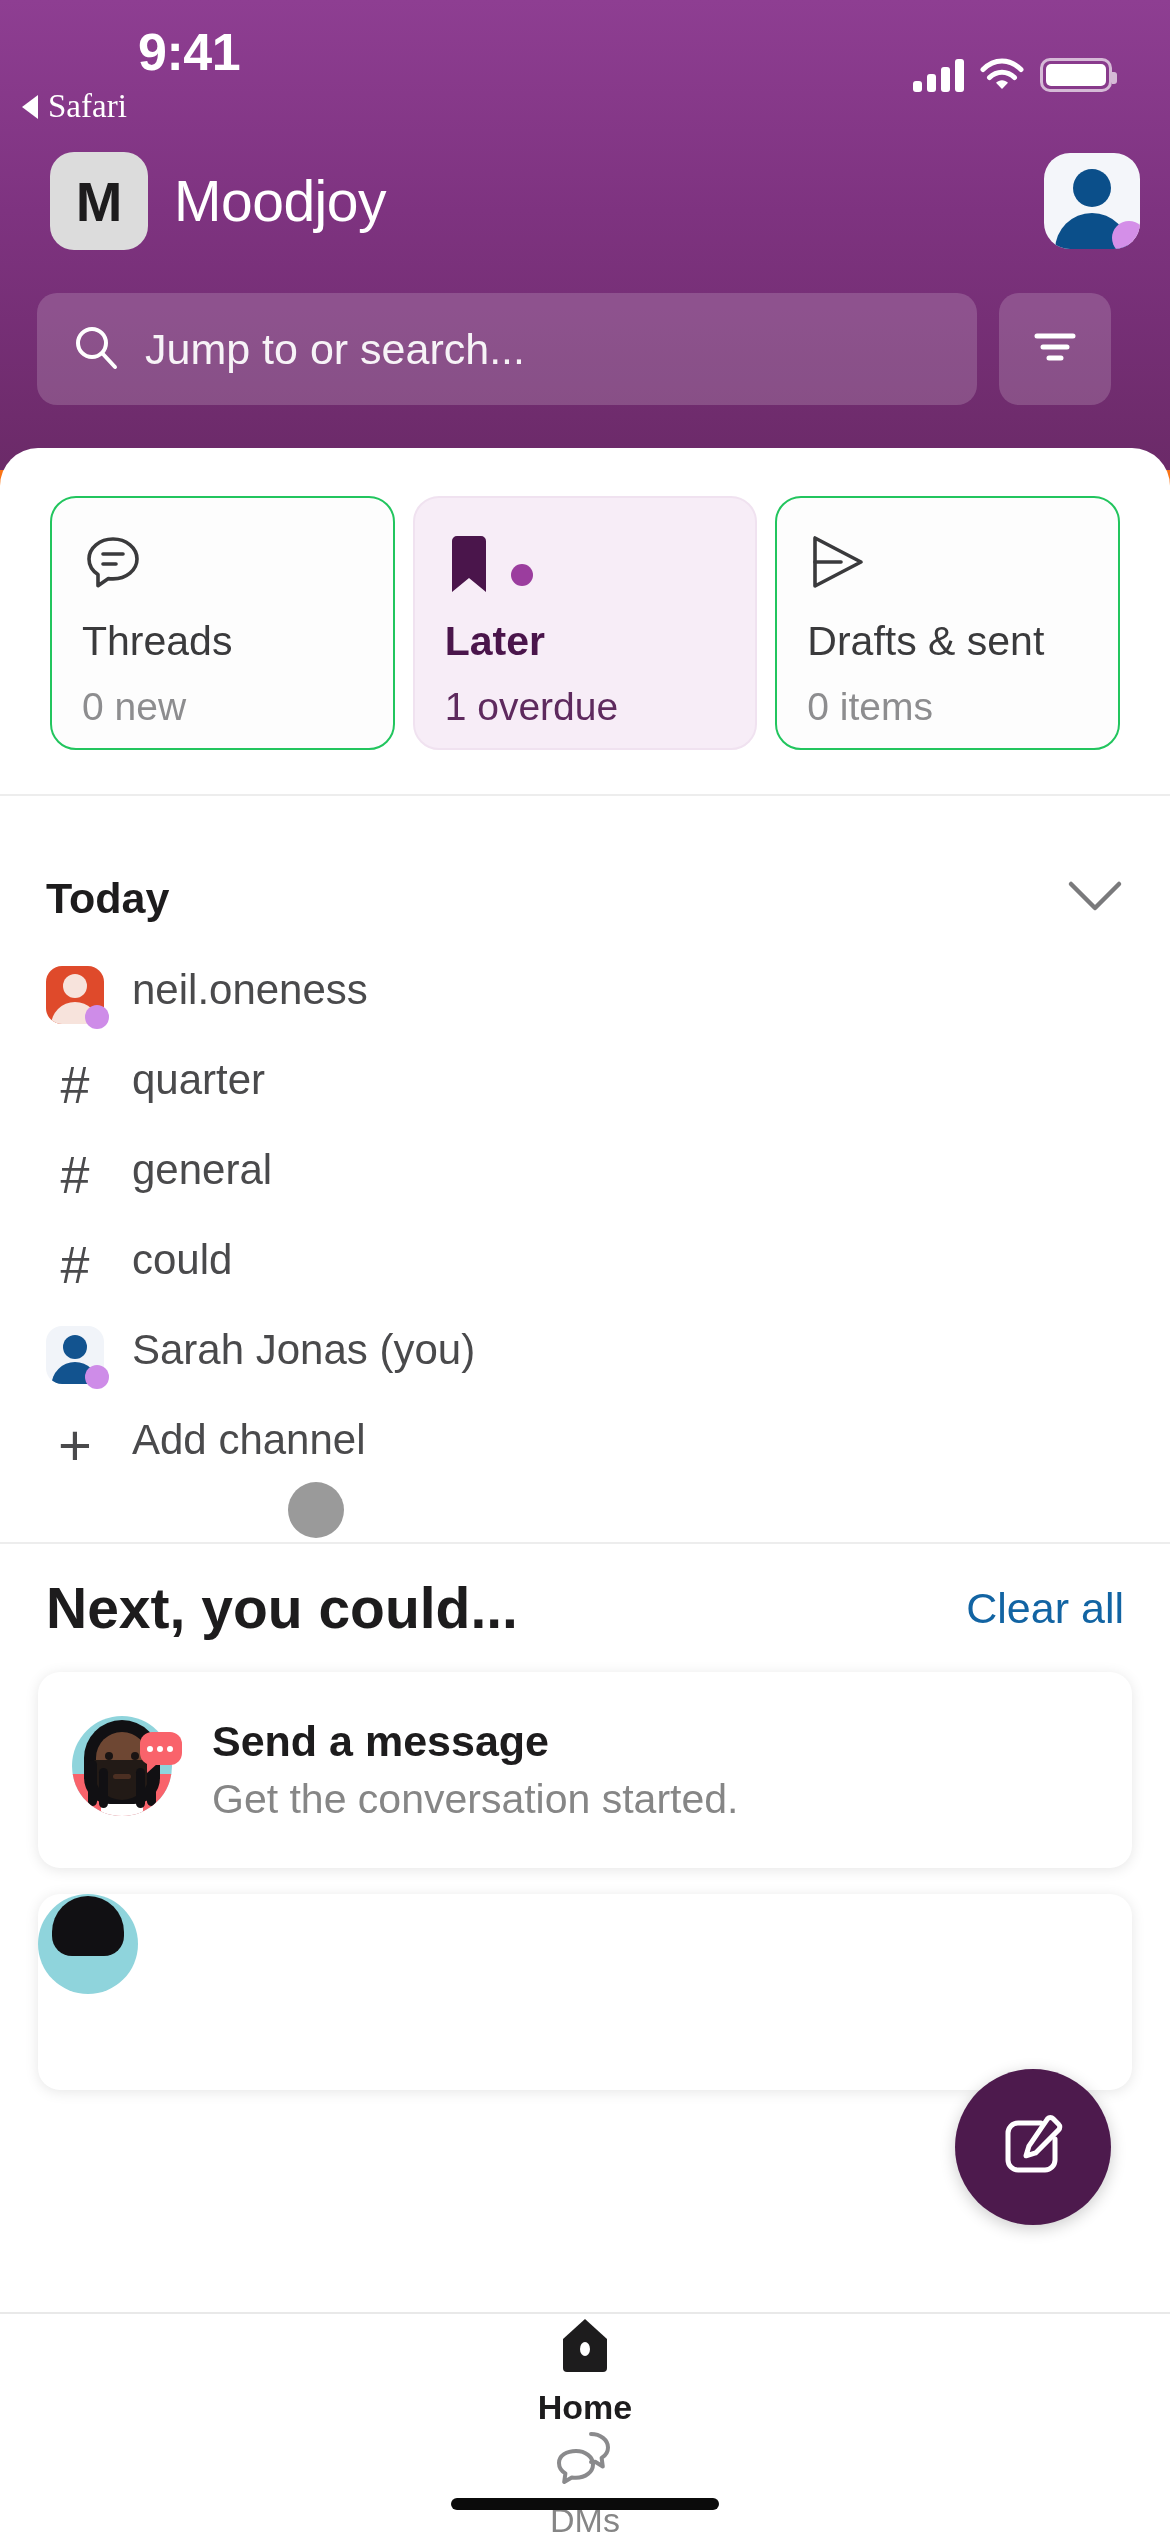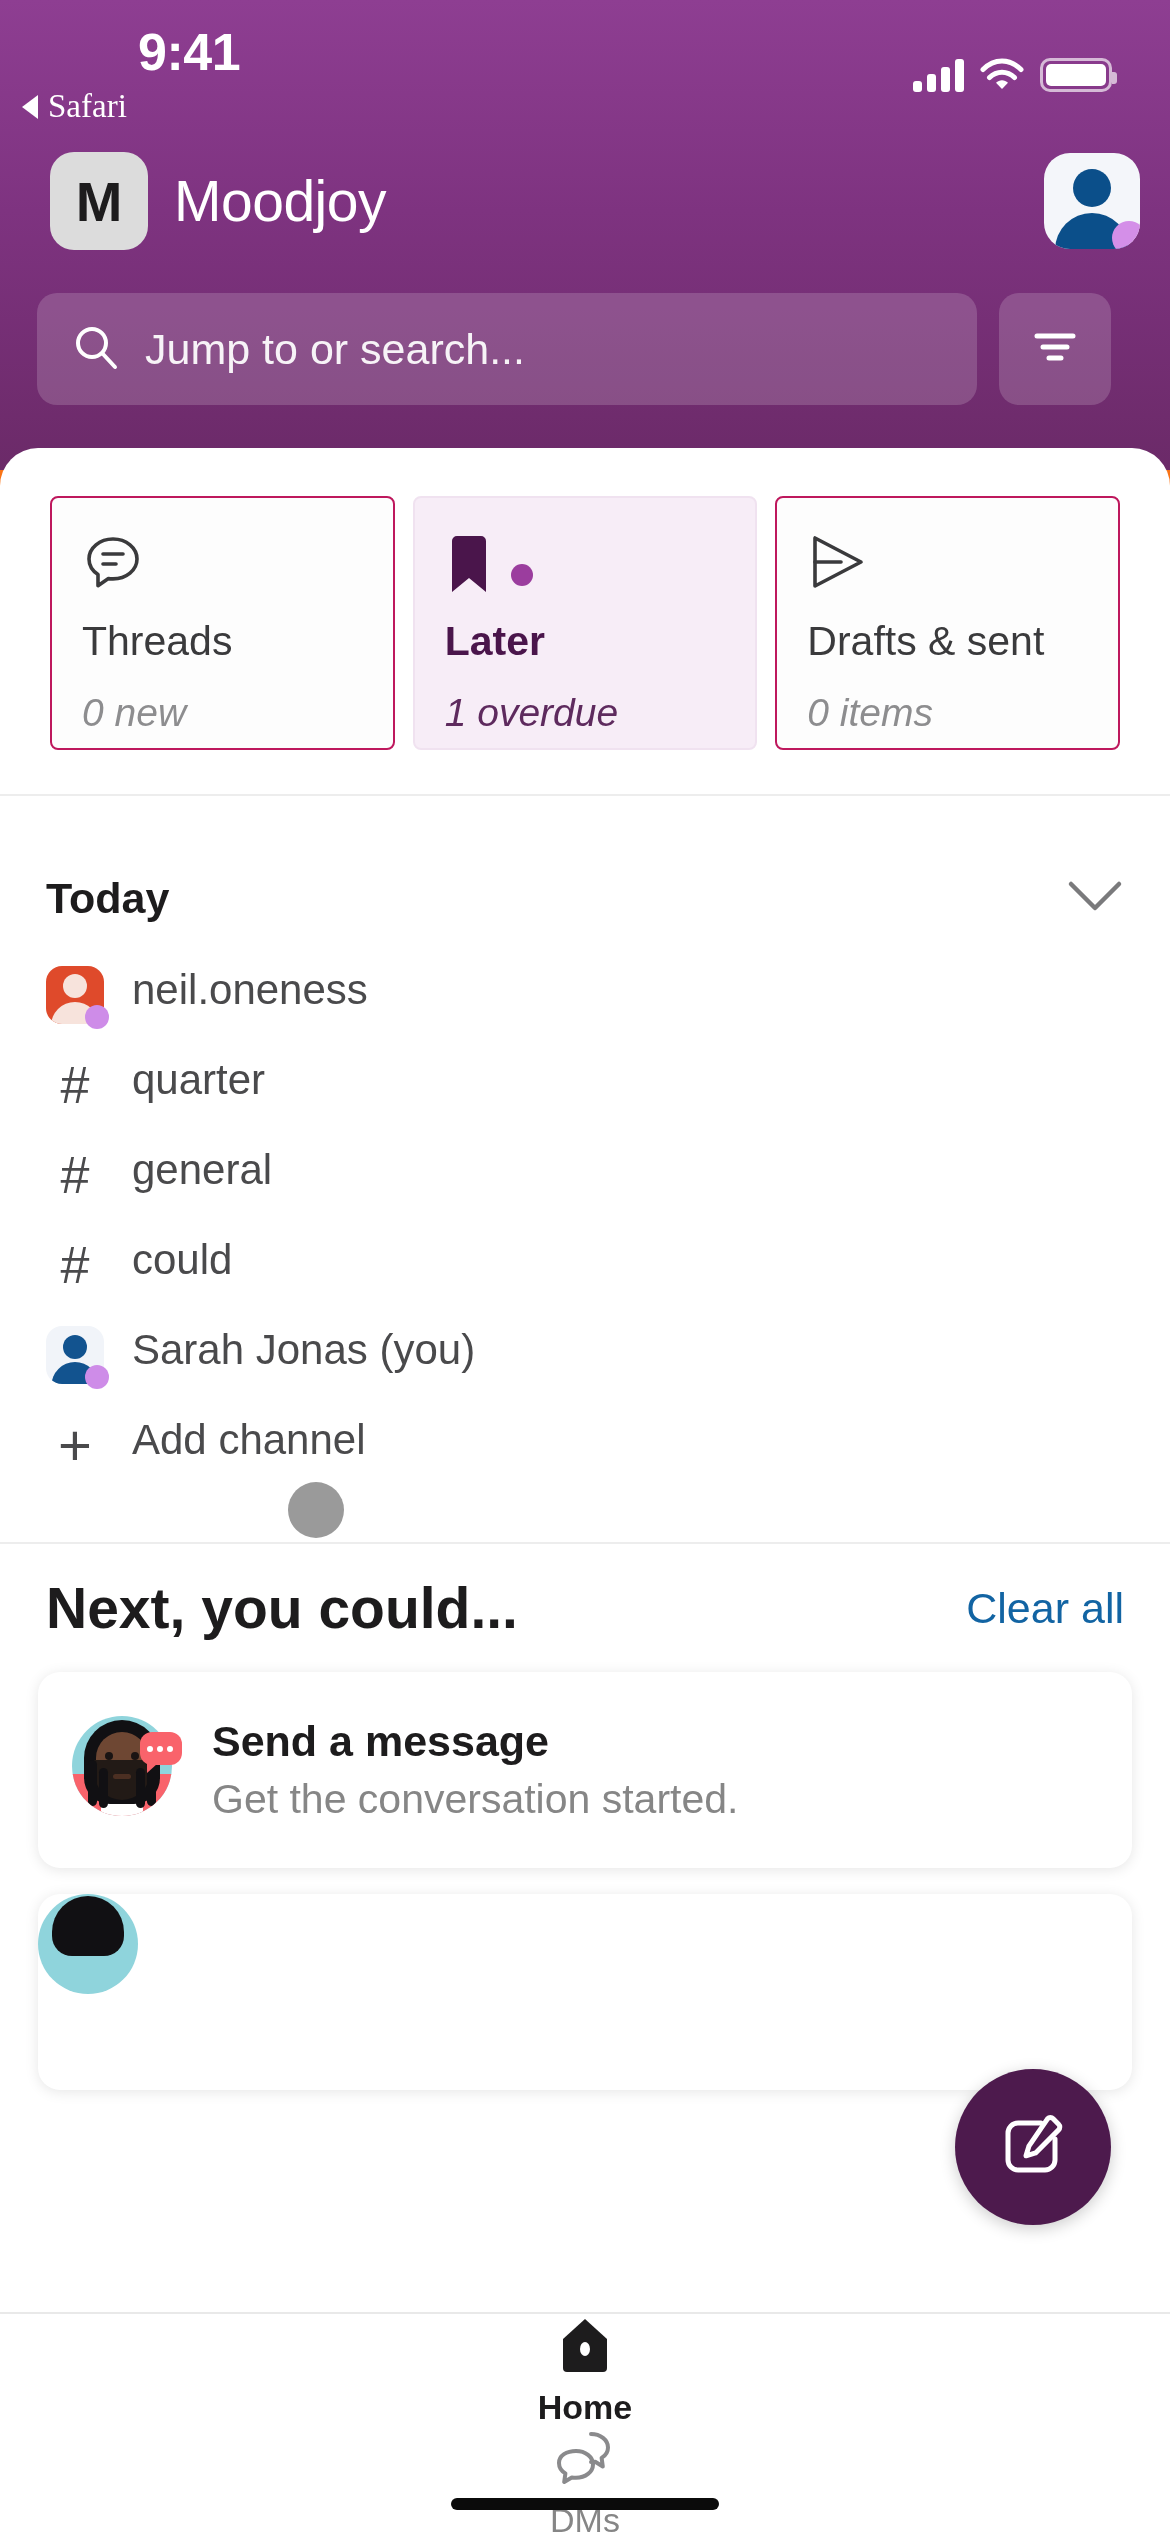--- a/index.html
+++ b/index.html
@@ -127,30 +127,30 @@
     overflow: hidden;
   }
 
   
   .cards {
     display: flex; gap: 18px;
     padding: 48px 50px 0 50px;
   }
   .card {
     flex: 1; height: 254px;
-    border: 2px solid #be185d; border-radius: 8px;
+    border: 2px solid #22c55e; border-radius: 26px;
     background: #FDFDFD;
     padding: 34px 30px;
     position: relative;
   }
   .card.active { background: #F7EDF7; border-color: #F0E2F0; }
   .card-ico { height: 76px; position: relative; }
   .card-title { font-size: 41px; color: #3A3A3C; margin-top: 10px; }
   .card.active .card-title { color: #4A154B; font-weight: 700; }
-  .card-sub { font-size: 39px; color: #8D8D8F; margin-top: 26px; font-style: italic; }
+  .card-sub { font-size: 39px; color: #8D8D8F; margin-top: 20px; }
   .card.active .card-sub { color: #5E2A5E; }
   .card-badge {
     position: absolute; width: 22px; height: 22px; border-radius: 50%;
     background: #9B3D9E; left: 66px; top: 32px;
   }
 
   
   .hr { height: 2px; background: #EDEDED; width: 100%; }
 
   

